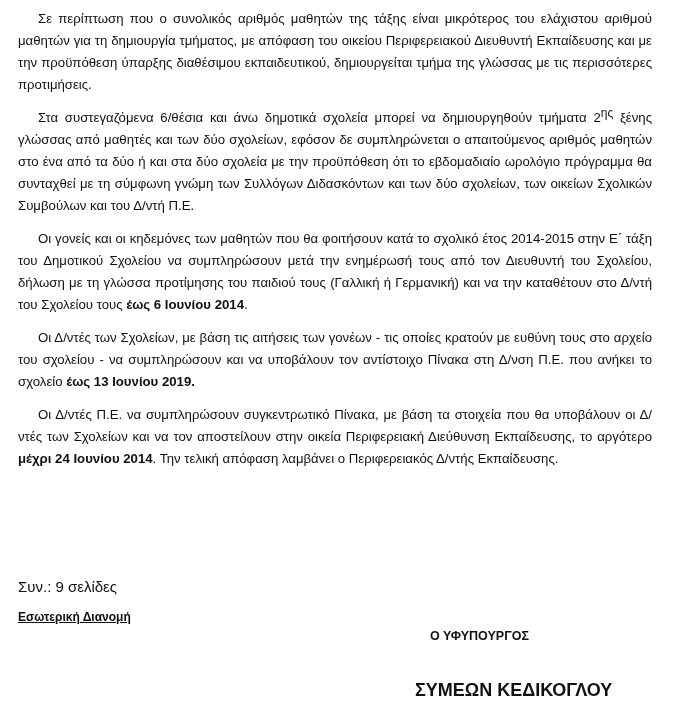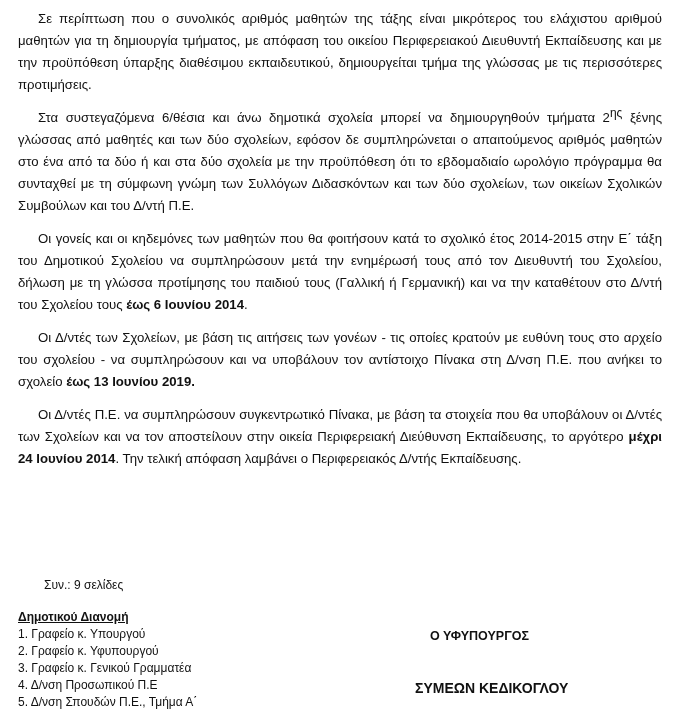--- a/index.html
+++ b/index.html
@@ -4,49 +4,42 @@
 <style>
   html, body { margin: 0; padding: 0; background: #ffffff; }
   body {
     width: 679px; height: 722px; overflow: hidden; position: relative;
     font-family: "Liberation Sans", "DejaVu Sans", sans-serif;
     color: #111111;
   }
   .page { position: absolute; left: 18px; top: 8px; width: 644px; }
   .para {
     font-size: 13.2px; line-height: 22px; text-align: justify;
-    text-indent: 20px; margin: 0 0 11px 0; letter-spacing: 0px;
+    text-indent: 20px; margin: 0 10px 11px 0; letter-spacing: 0px;
   }
   .para b { font-weight: bold; }
   sup { font-size: 12px; line-height: 0; vertical-align: super; }
-  .enc { position: absolute; left: 18px; top: 578px; font-size: 12px; margin-left: 26px; }
+  .enc { position: absolute; left: 18px; top: 578px; font-size: 15px; }
   .dist { position: absolute; left: 18px; top: 609px; font-size: 12px; line-height: 17px; }
   .dist-title { font-weight: bold; text-decoration: underline; }
   .dist ul { list-style: none; margin: 0; padding: 0; }
   .sign-title { position: absolute; left: 430px; top: 609px; font-weight: bold; font-size: 12.5px; margin-top: 20px; }
-  .sign-name { position: absolute; left: 415px; top: 680px; font-weight: bold; font-size: 14px; }
+  .sign-name { position: absolute; left: 415px; top: 680px; font-weight: bold; font-size: 18px; }
 </style>
 </head>
 <body>
 
 <div class="page">
   <p class="para"><span>Σε περίπτωση που ο συνολικός αριθμός μαθητών της τάξης είναι μικρότερος του ελάχιστου αριθμού μαθητών για τη δημιουργία τμήματος, με απόφαση του οικείου Περιφερειακού Διευθυντή Εκπαίδευσης και με την προϋπόθεση ύπαρξης διαθέσιμου εκπαιδευτικού, δημιουργείται τμήμα της γλώσσας με τις περισσότερες προτιμήσεις.</span></p>
   <p class="para"><span>Στα συστεγαζόμενα 6/θέσια και άνω δημοτικά σχολεία μπορεί να δημιουργηθούν τμήματα 2</span><sup>ης</sup><span> ξένης γλώσσας από μαθητές και των δύο σχολείων, εφόσον δε συμπληρώνεται ο απαιτούμενος  αριθμός μαθητών στο ένα από τα δύο ή και στα δύο σχολεία με την προϋπόθεση ότι το εβδομαδιαίο ωρολόγιο πρόγραμμα θα συνταχθεί με τη σύμφωνη γνώμη των Συλλόγων Διδασκόντων και των δύο σχολείων, των οικείων Σχολικών Συμβούλων και του Δ/ντή Π.Ε.</span></p>
   <p class="para"><span>Οι γονείς και οι κηδεμόνες των μαθητών που θα φοιτήσουν κατά το σχολικό έτος 2014-2015 στην Ε΄ τάξη του Δημοτικού Σχολείου να συμπληρώσουν μετά την ενημέρωσή τους από τον Διευθυντή του Σχολείου, δήλωση με τη γλώσσα προτίμησης του παιδιού τους (Γαλλική ή Γερμανική) και να την καταθέτουν στο Δ/ντή του Σχολείου τους </span><b>έως 6 Ιουνίου 2014</b><span>.</span></p>
   <p class="para"><span>Οι Δ/ντές των Σχολείων, με βάση τις αιτήσεις των γονέων - τις οποίες κρατούν με ευθύνη τους στο αρχείο του σχολείου - να συμπληρώσουν και να υποβάλουν τον αντίστοιχο Πίνακα στη Δ/νση Π.Ε. που ανήκει το σχολείο </span><b>έως 13 Ιουνίου 2019.</b><span></span></p>
   <p class="para"><span>Οι Δ/ντές Π.Ε. να συμπληρώσουν συγκεντρωτικό Πίνακα, με βάση τα στοιχεία που θα υποβάλουν οι Δ/ντές των Σχολείων και να τον αποστείλουν στην οικεία Περιφερειακή Διεύθυνση Εκπαίδευσης, το αργότερο </span><b>μέχρι 24 Ιουνίου 2014</b><span>. Την τελική απόφαση λαμβάνει ο Περιφερειακός Δ/ντής Εκπαίδευσης.</span></p>
 </div>
 
 <div class="enc">Συν.: 9  σελίδες</div>
 
 <div class="dist">
-  <div class="dist-title">Δημοτικού Διανομή</div>
-  <ul>
-    <li>1. Γραφείο κ. Υπουργού</li>
-    <li>2. Γραφείο κ. Υφυπουργού</li>
-    <li>3. Γραφείο κ. Γενικού Γραμματέα</li>
-    <li>4. Δ/νση Προσωπικού Π.Ε</li>
-    <li>5. Δ/νση Σπουδών Π.Ε., Τμήμα Α΄</li>
-  </ul>
+  <div class="dist-title">Εσωτερική Διανομή</div>
 </div>
 
 <div class="sign-title">Ο ΥΦΥΠΟΥΡΓΟΣ</div>
 <div class="sign-name">ΣΥΜΕΩΝ ΚΕΔΙΚΟΓΛΟΥ</div>
 
 </body></html>

